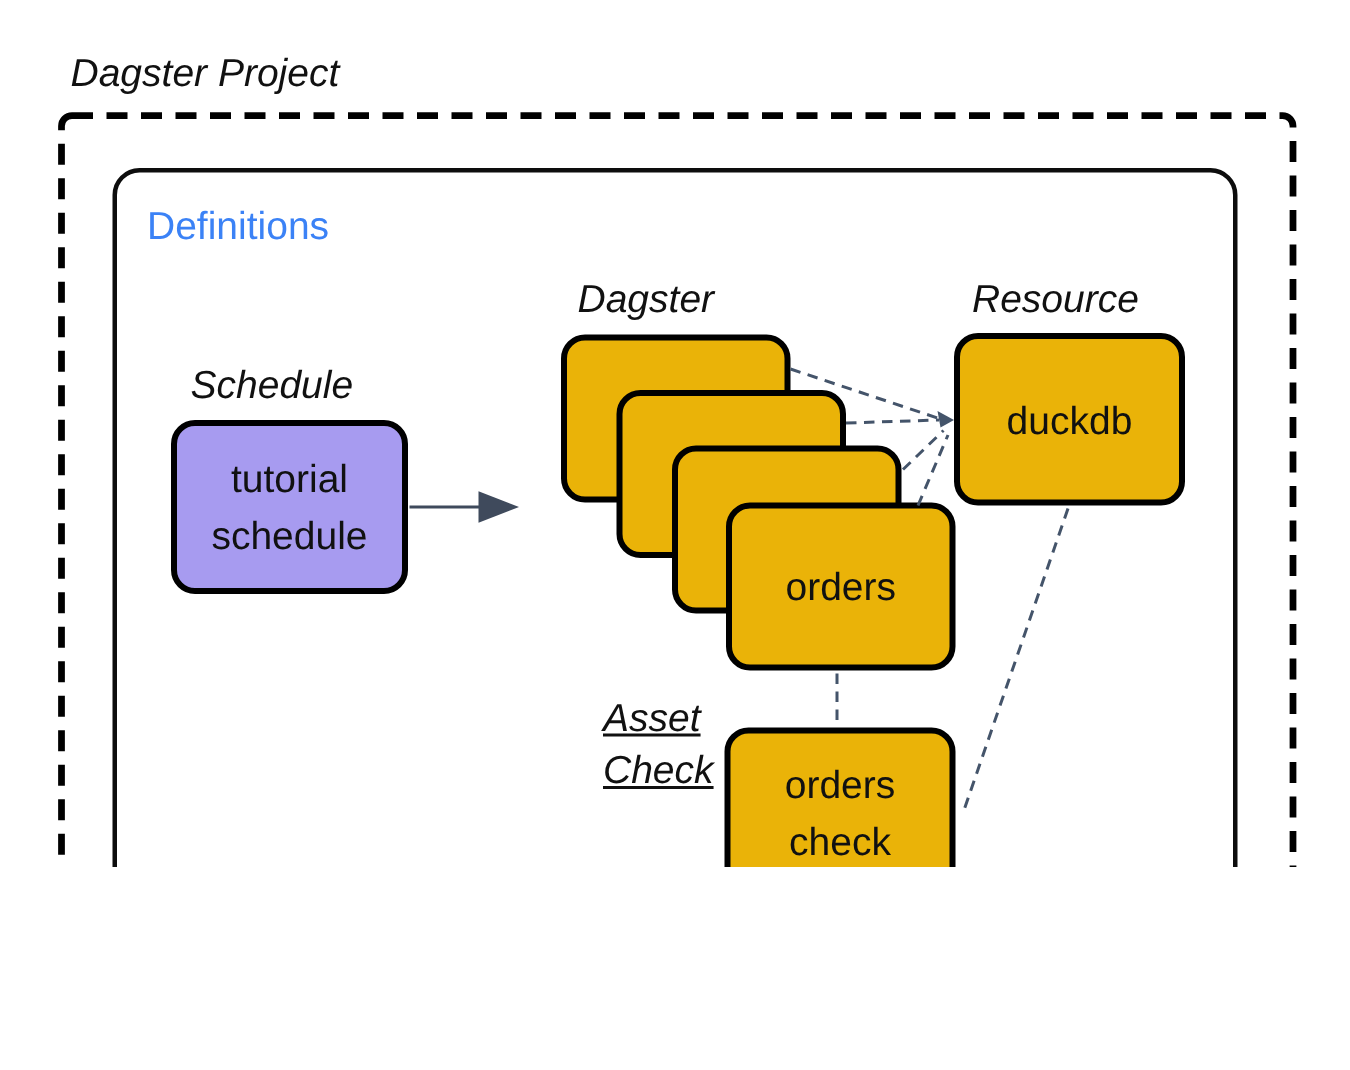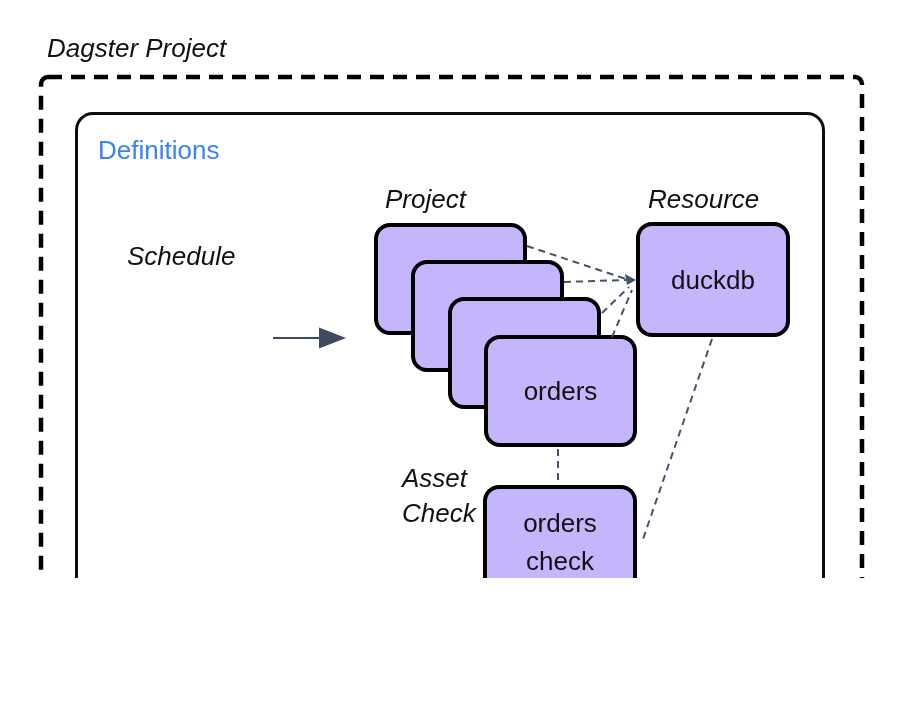--- a/index.html
+++ b/index.html
@@ -48,21 +48,21 @@
     line-height: 30px;
     white-space: nowrap;
     color: #3b82f6;
     z-index: 6;
   }
   .node {
     position: absolute;
     box-sizing: border-box;
     border: 4px solid #000000;
     border-radius: 16px;
-    background: #c4b5fd;
+    background: #eab308;
     display: flex;
     flex-direction: column;
     align-items: center;
     justify-content: center;
     text-align: center;
     font-size: 26px;
     line-height: 38px;
     color: #111111;
   }
   .node-schedule {
@@ -82,35 +82,40 @@
     z-index: 5;
   }
   .node-orders-check {
     left: 483px; top: 485px;
     width: 154px; height: 113px;
     z-index: 5;
   }
   .asset-check-label {
     line-height: 35px;
     white-space: normal;
+    text-decoration: underline;
   }
 </style>
 </head>
 <body>
 
 <div class="canvas">
 
   <div class="lbl" style="left:47px; top:33px;">Dagster Project</div>
 
   <div class="definitions-box"></div>
   <div class="lbl-plain" style="left:98px; top:135px;">Definitions</div>
 
   <div class="lbl" style="left:127px; top:241px;">Schedule</div>
+  <div class="node node-schedule" style="background: rgb(167, 155, 240);">
+    <div>tutorial</div>
+    <div>schedule</div>
+  </div>
 
-  <div class="lbl" style="left:385px; top:184px;">Project</div>
+  <div class="lbl" style="left:385px; top:184px;">Dagster</div>
   <div class="node asset-box asset-1"></div>
   <div class="node asset-box asset-2"></div>
   <div class="node asset-box asset-3"></div>
   <div class="node asset-box asset-4">
     <div>orders</div>
   </div>
 
   <div class="lbl" style="left:648px; top:184px;">Resource</div>
   <div class="node node-duckdb">
     <div>duckdb</div>

